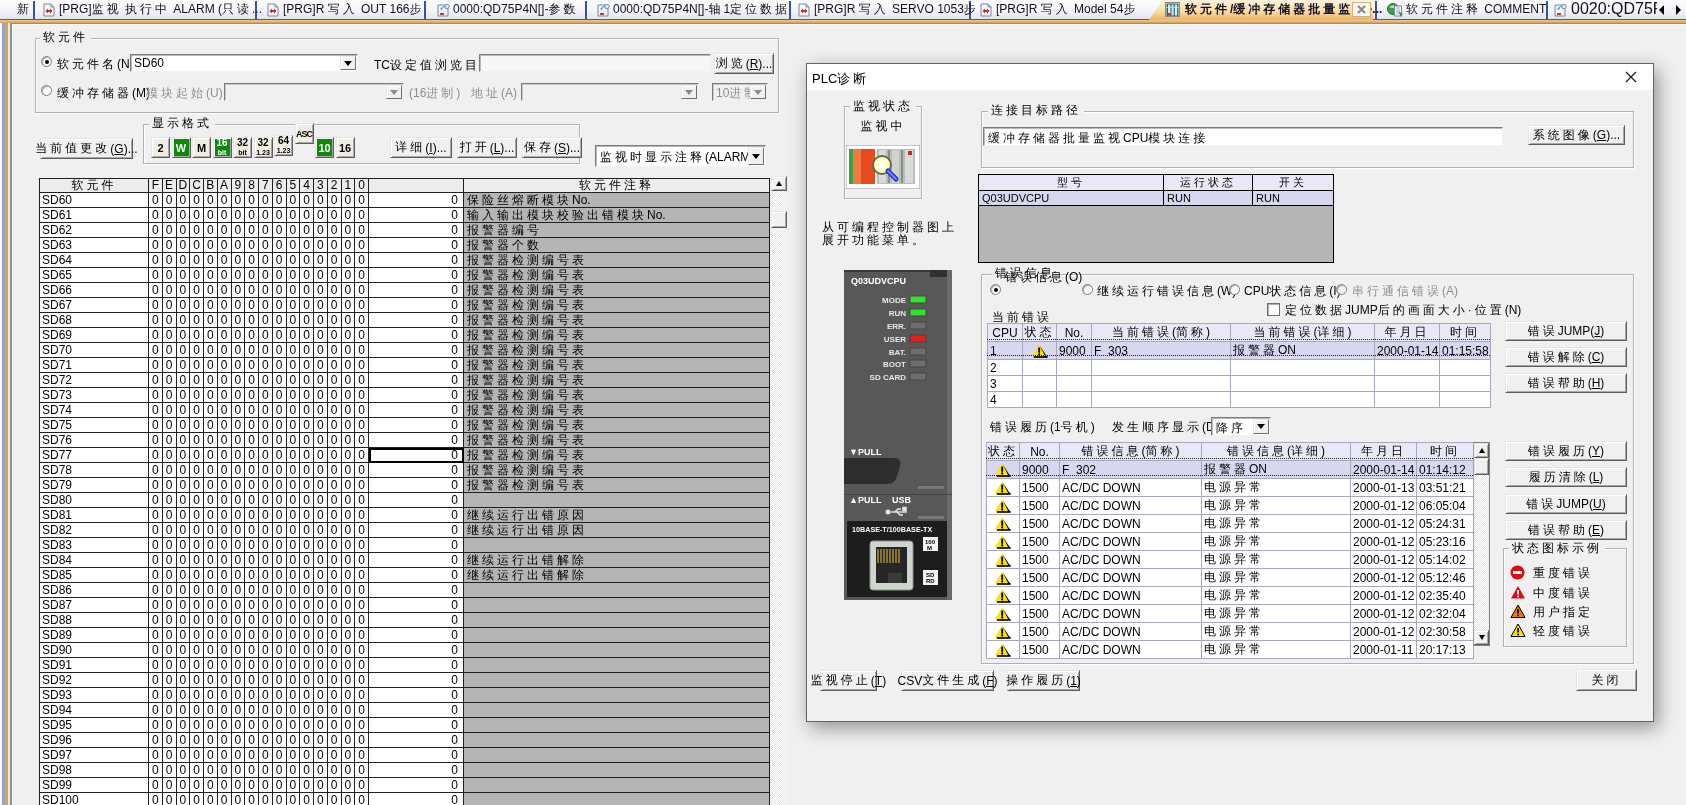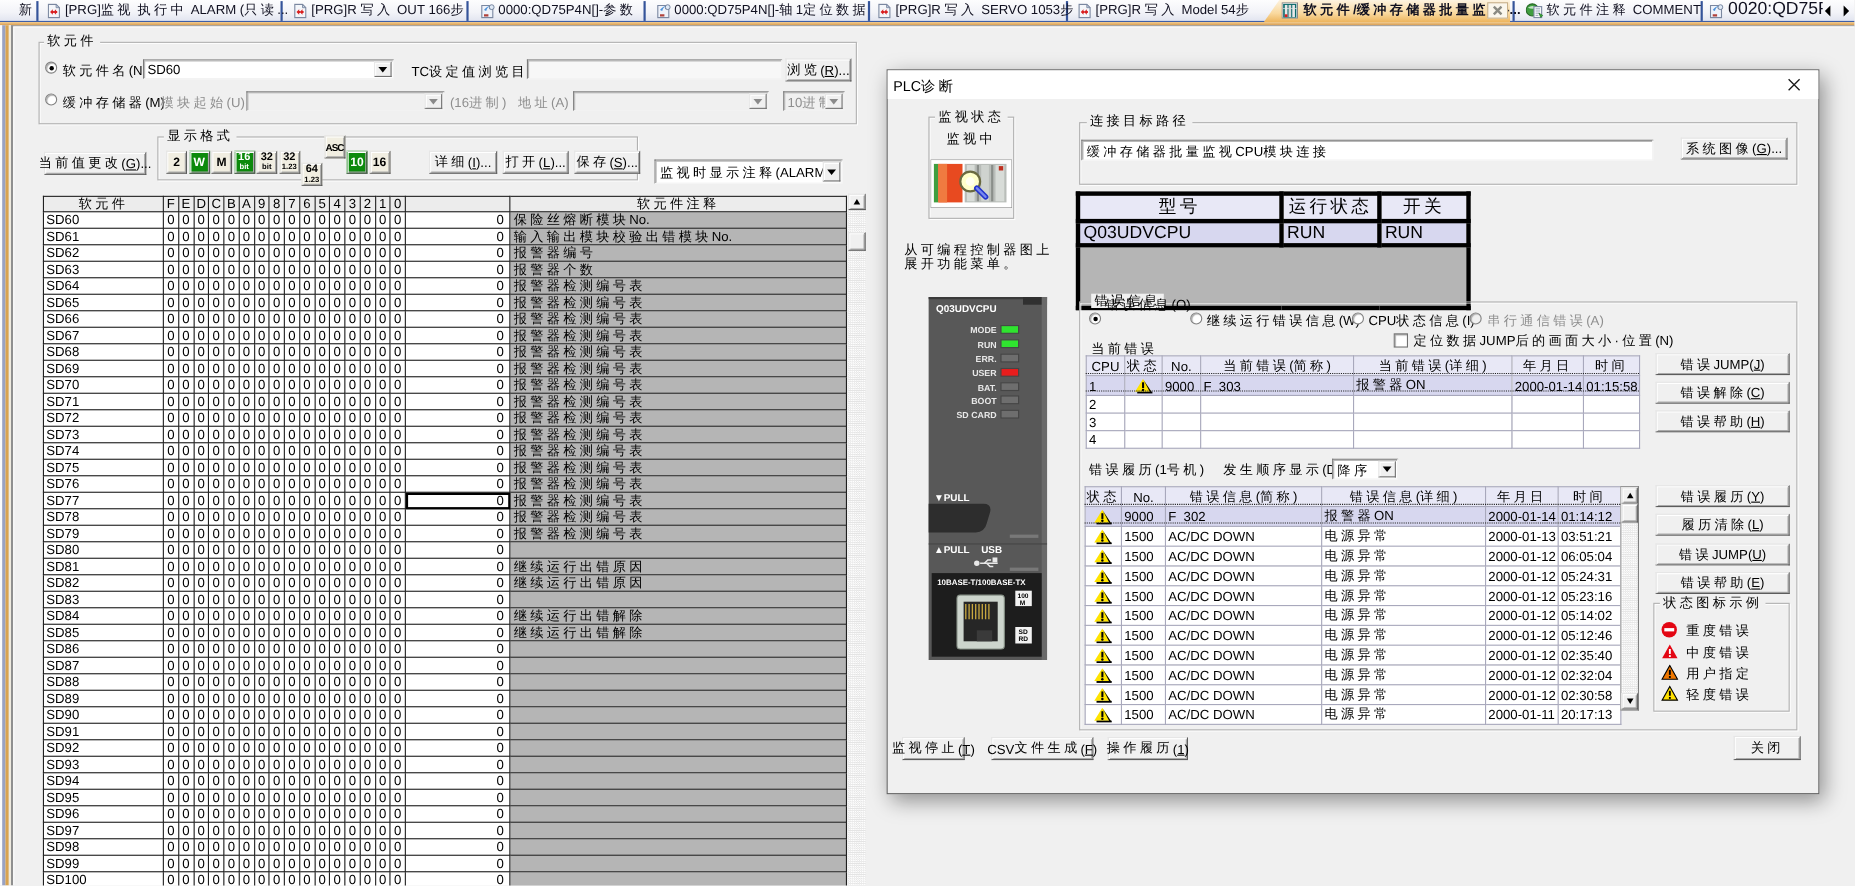--- a/index.html
+++ b/index.html
@@ -170,21 +170,21 @@
   </div>
 <div class="btn" style="left:212.5px;top:137px;width:19px;height:21px;background:#0c8a0c;color:#fff">
     <div style="line-height:9px;text-align:center;font-weight:bold;font-size:10px">16<br><span style="font-size:7px">bit</span></div>
   </div>
 <div class="btn" style="left:233.0px;top:137px;width:19px;height:21px;background:#f1eee1;color:#000">
     <div style="line-height:9px;text-align:center;font-weight:bold;font-size:10px">32<br><span style="font-size:7px">bit</span></div>
   </div>
 <div class="btn" style="left:253.5px;top:137px;width:19px;height:21px;background:#f1eee1;color:#000">
     <div style="line-height:9px;text-align:center;font-weight:bold;font-size:10px">32<br><span style="font-size:7px">1.23</span></div>
   </div>
-<div class="btn" style="left:274.0px;top:148px;width:19px;height:21px;background:#f1eee1;color:#000">
+<div class="btn" style="left:274.0px;top:135px;width:19px;height:21px;background:#f1eee1;color:#000">
     <div style="line-height:9px;text-align:center;font-weight:bold;font-size:10px">64<br><span style="font-size:7px">1.23</span></div>
   </div>
 <div class="btn" style="left:294.5px;top:123px;width:19px;height:21px;background:#f1eee1;color:#000">
     <div style="font-size:9px;font-weight:bold;letter-spacing:-1px">ASC</div>
   </div>
 <div class="btn" style="left:315.0px;top:137px;width:19px;height:21px;background:#0c8a0c;color:#fff">
     <div style="font-size:11px;font-weight:bold">10</div>
   </div>
 <div class="btn" style="left:335.5px;top:137px;width:19px;height:21px;background:#f1eee1;color:#000">
     <div style="font-size:11px;font-weight:bold">16</div>
@@ -1207,21 +1207,21 @@
 <text x="82" y="313" font-size="6" font-weight="bold" fill="#000" font-family="Liberation Sans">RD</text>
 </svg>
 <div class="gb" style="left:981px;top:111px;width:653px;height:57px"></div>
 <div class="gbl" style="left:988px;top:104px"><span class="cj">连接目标路径</span></div>
 <div class="sunk" style="left:983px;top:127px;width:520px;height:19px">
     <div style="padding:2px 0 0 4px;font-size:12px"><span class="cj">缓冲存储器批量监视</span>CPU<span class="cj">模块连接</span></div>
   </div>
 <div class="btn" style="left:1528px;top:125px;width:97px;height:20px"><span class="cj">系统图像</span>(<u>G</u>)...</div>
 <style>
 #modt{position:absolute;left:978px;top:174px;width:355px;border:1px solid #777}
-#modt td{border:4px solid #000000;height:15px;padding:0 0 0 3px;font-size:16px;overflow:hidden;white-space:nowrap}
+#modt td{border:1px solid #000000;height:15px;padding:0 0 0 3px;font-size:11px;overflow:hidden;white-space:nowrap}
 #modt tr.h td{background:#e8e8f6;text-align:center;height:15px;padding:0}
 #modt tr.r td{background:#d7d7ef}
 </style>
 <table id="modt">
     <colgroup>
       <col style="width:185px">
       <col style="width:89px">
       <col style="width:81px">
     </colgroup>
     <tbody>

